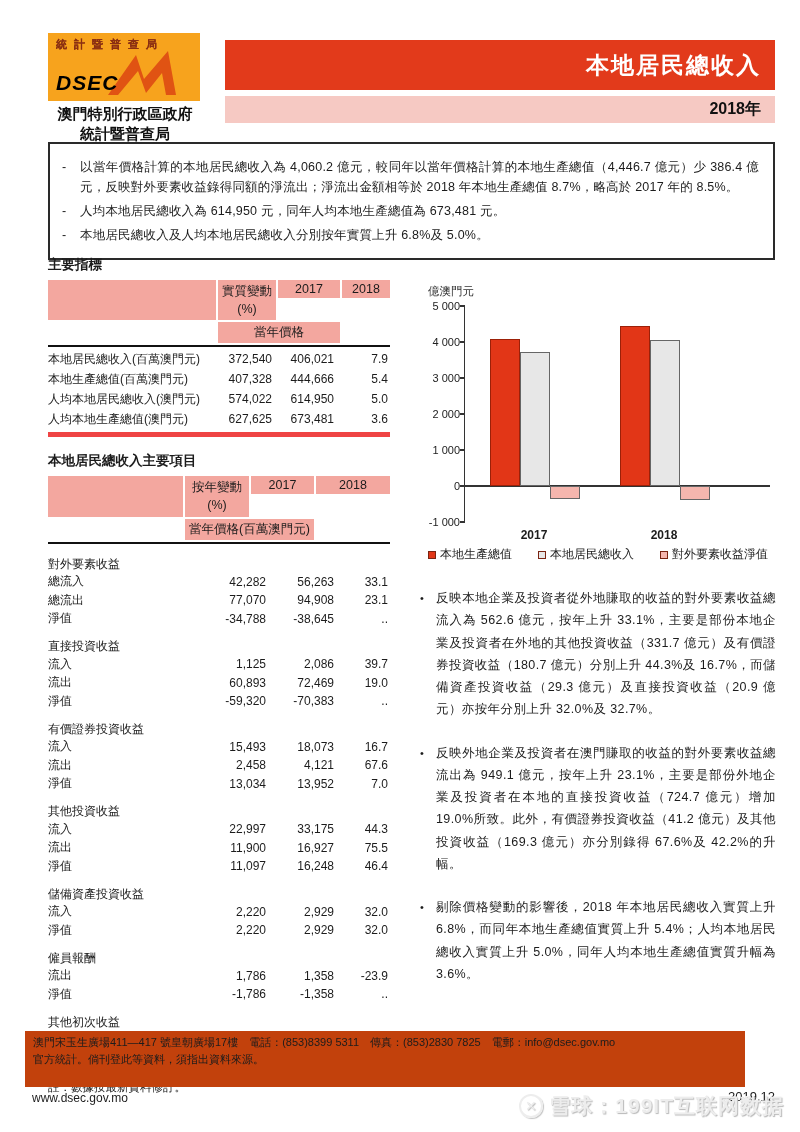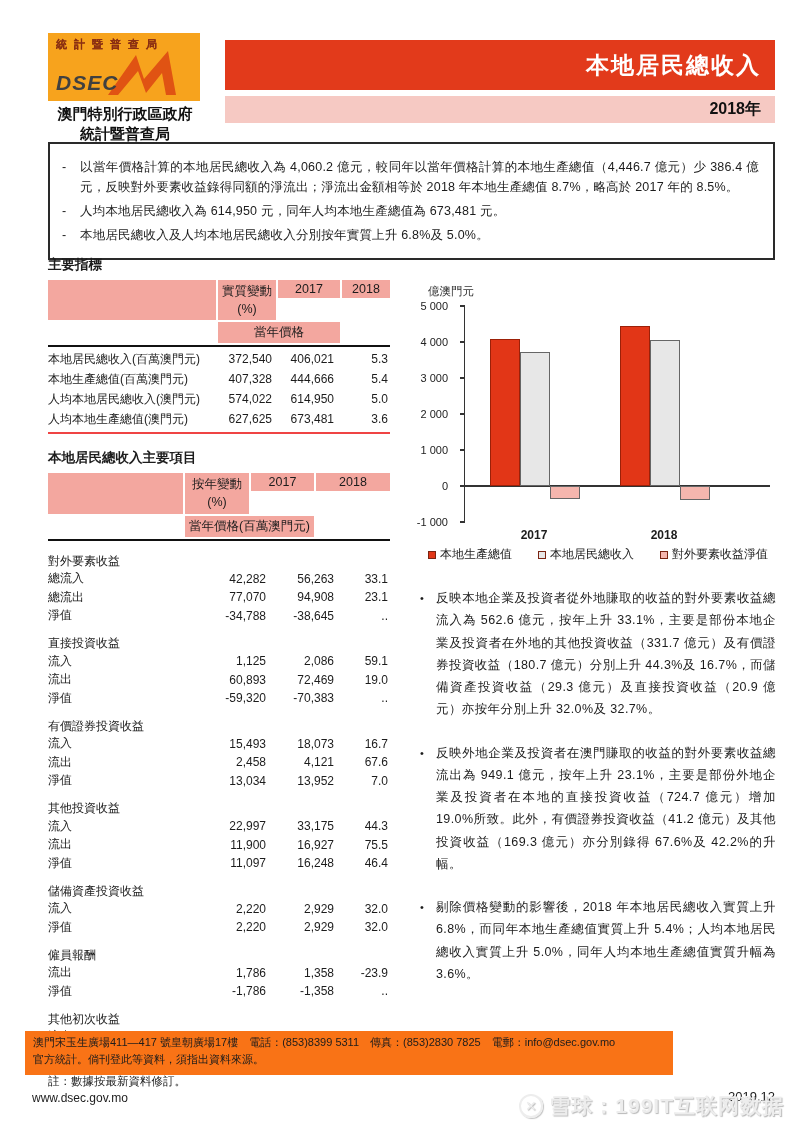--- a/index.html
+++ b/index.html
@@ -8,21 +8,21 @@
     width: 800px; height: 1132px; position: relative;
     font-family: "Liberation Sans", "DejaVu Sans", sans-serif;
     color: #1c1c1c; overflow: hidden;
   }
   .abs { position: absolute; }
 
   
   .logo-box { left:48px; top:33px; width:152px; height:68px; background:#f7a31d; padding:4px 8px 2px; }
   .logo-top { color:#8a2f12; font-size:11px; font-weight:bold; letter-spacing:7px; white-space:nowrap; text-shadow:0 0 0 #8a2f12; }
   .logo-zig { position:absolute; left:58px; top:18px; }
-  .logo-dsec { position:absolute; left:8px; bottom:6px; font-size:21px; font-weight:bold; font-style:italic; color:#404040; letter-spacing:1px; }
+  .logo-dsec { position:absolute; left:8px; bottom:6px; font-size:21px; font-weight:bold; font-style:italic; color:#000000; letter-spacing:1px; }
   .org-text { left:34px; top:104px; width:182px; text-align:center; font-size:15px; font-weight:bold; line-height:1.35; color:#111; }
   .title-bar { left:225px; top:40px; width:550px; height:50px; background:#e23a1b; color:#fff;
                display:flex; align-items:center; justify-content:flex-end; padding-right:14px;
                font-size:23px; font-weight:bold; letter-spacing:2px; }
   .year-bar { left:225px; top:96px; width:550px; height:27px; background:#f6c9c3; color:#111;
               display:flex; align-items:center; justify-content:flex-end; padding-right:14px;
               font-size:16px; font-weight:bold; }
 
   
   .summary-box { left:48px; top:142px; width:727px; border:2px solid #2a2a2a; padding:9px 14px 9px 12px; }
@@ -33,54 +33,54 @@
   
   .left-col { left:48px; top:256px; width:342px; }
   .tbl-title { font-size:13.5px; font-weight:bold; margin-bottom:6px; }
   .tbl { width:100%; }
   .thead { display:grid; grid-template-columns:168px 58px 62px 1fr; gap:2px; background:#fff; }
   .thead2 { grid-template-columns:135px 64px 63px 1fr; }
   .h-cell { background:#f3a79f; text-align:center; font-size:12.5px; padding:2px 0; }
   .h-stub { grid-row:1 / span 2; background:#f3a79f; }
   .h-chg { grid-row:1 / span 2; display:flex; flex-direction:column; justify-content:center; line-height:1.45; }
   .h-span2 { grid-column:2 / span 2; }
-  .tbody { border-top:2px solid #111; border-bottom:2px solid #ef4444; padding:2px 0 3px; margin-top:2px; }
+  .tbody { border-top:2px solid #111; border-bottom:5px solid #ef4444; padding:2px 0 3px; margin-top:2px; }
   .t-row { display:grid; grid-template-columns:168px 58px 62px 1fr; height:20px; align-items:center; font-size:12px; }
   .tbl2 .t-row { grid-template-columns:150px 70px 68px 1fr; height:18.5px; }
   .t-label { text-align:left; }
   .t-num, .t-chg { text-align:right; padding-right:2px; }
   .t-section { font-size:12px; height:19px; margin-top:8px; display:flex; align-items:flex-end; }
   .tbl-note { font-size:11.5px; margin-top:4px; }
   .tbl2-title { margin-top:15px; }
 
   
   .right-col { left:420px; top:258px; width:356px; }
   .chart-title { text-align:center; font-size:13.5px; font-weight:bold; letter-spacing:1px; }
   .chart-wrap { position:relative; margin-top:26px; height:236px; }
   .unit-label { position:absolute; left:8px; top:0; font-size:11.5px; color:#333; }
   .plot { position:absolute; left:44px; top:22px; width:306px; height:216px; border-left:1.5px solid #333; }
   .yticks { position:absolute; left:0; top:22px; width:40px; height:216px; }
-  .ytick { position:absolute; right:12px; font-size:11px; color:#222; width:40px; text-align:right; }
+  .ytick { position:absolute; right:0; font-size:11px; color:#222; width:40px; text-align:right; }
   .ytick-mark { position:absolute; left:-5px; width:5px; height:1.5px; background:#333; }
   .zero-line { position:absolute; left:0; width:100%; height:1.5px; background:#333; }
   .bar { position:absolute; border:1px solid #666; }
   .xlabels { position:absolute; left:44px; top:244px; width:306px; height:16px; }
   .xlabel { position:absolute; width:60px; text-align:center; font-size:12px; font-weight:bold; }
   .legend { display:flex; justify-content:center; gap:26px; margin-top:26px; }
   .lg-item { display:flex; align-items:center; gap:4px; font-size:12px; }
   .lg-swatch { width:8px; height:8px; border:1px solid #7a2412; display:inline-block; }
 
   
   .analysis { margin-top:24px; }
   .a-bullet { display:flex; margin-bottom:21px; }
   .a-marker { width:16px; flex:0 0 16px; font-size:11px; line-height:2; }
   .a-text { flex:1; font-size:12.5px; line-height:1.78; text-align:justify; letter-spacing:0.4px; }
 
   
-  .footer-bar { left:25px; top:1031px; width:648px; background:#f97316; padding:3px 8px 8px; font-size:11px; line-height:1.5; color:#1c1c1c; }
+  .footer-bar { left:25px; top:1031px; width:720px; background:#c2410c; padding:3px 8px 20px; font-size:11px; line-height:1.5; color:#1c1c1c; }
   .site { left:32px; top:1091px; font-size:12px; }
   .pub-date { top:1089px; right:25px; font-size:13px; }
   .watermark { right:16px; top:1092px; display:flex; align-items:center; gap:6px;
                color:#ededed; text-shadow:1px 1px 1px #b9b9b9; font-size:21px; font-weight:bold; letter-spacing:1px; }
   .wm-circle { width:24px; height:24px; border-radius:50%; border:2.5px solid #ededed;
                box-shadow:1px 1px 1px #c4c4c4; display:flex; align-items:center; justify-content:center;
                font-size:14px; font-weight:bold; }
 </style>
 </head>
 <body>
@@ -125,21 +125,21 @@
         <span>實質變動</span>
         <span>(%)</span>
       </div>
       <div class="h-cell h-span2">當年價格</div>
     </div>
     <div class="tbody">
         <div class="t-row">
           <div class="t-label">本地居民總收入(百萬澳門元)</div>
           <div class="t-num">372,540</div>
           <div class="t-num">406,021</div>
-          <div class="t-chg">5.3</div>
+          <div class="t-chg">7.9</div>
         </div>
         <div class="t-row">
           <div class="t-label">本地生產總值(百萬澳門元)</div>
           <div class="t-num">407,328</div>
           <div class="t-num">444,666</div>
           <div class="t-chg">5.4</div>
         </div>
         <div class="t-row">
           <div class="t-label">人均本地居民總收入(澳門元)</div>
           <div class="t-num">574,022</div>
@@ -185,21 +185,21 @@
           <div class="t-label">淨值</div>
           <div class="t-num">-34,788</div>
           <div class="t-num">-38,645</div>
           <div class="t-chg">..</div>
         </div>
         <div class="t-section">直接投資收益</div>
         <div class="t-row">
           <div class="t-label">流入</div>
           <div class="t-num">1,125</div>
           <div class="t-num">2,086</div>
-          <div class="t-chg">59.1</div>
+          <div class="t-chg">39.7</div>
         </div>
         <div class="t-row">
           <div class="t-label">流出</div>
           <div class="t-num">60,893</div>
           <div class="t-num">72,469</div>
           <div class="t-chg">19.0</div>
         </div>
         <div class="t-row">
           <div class="t-label">淨值</div>
           <div class="t-num">-59,320</div>

